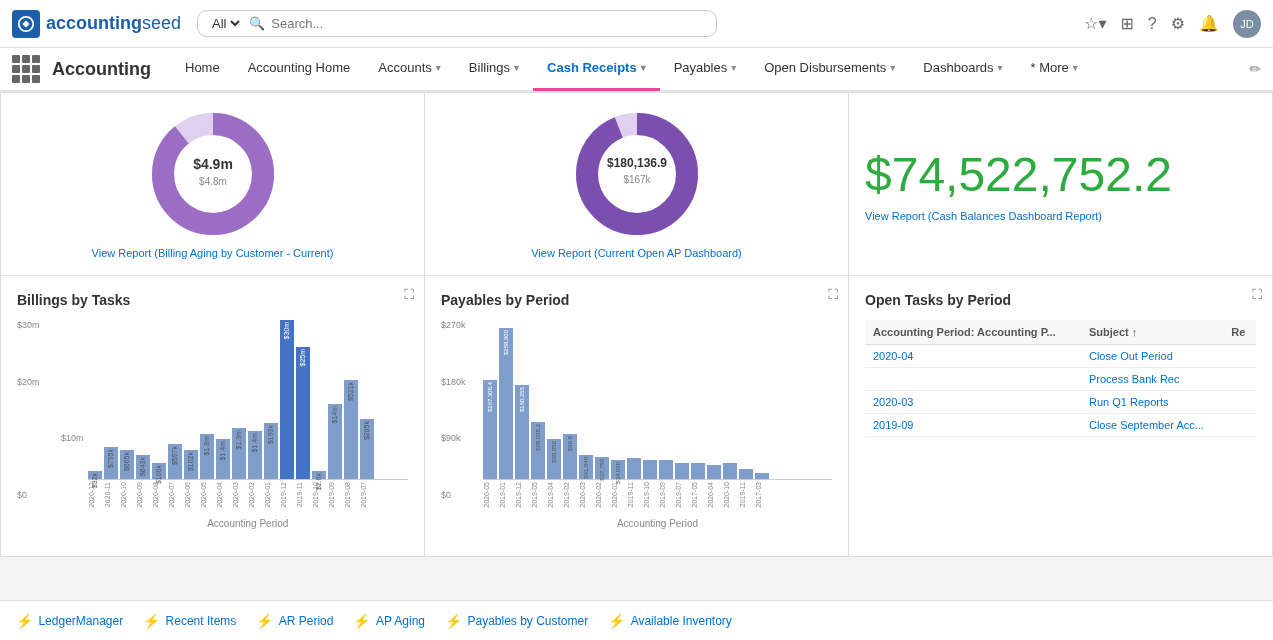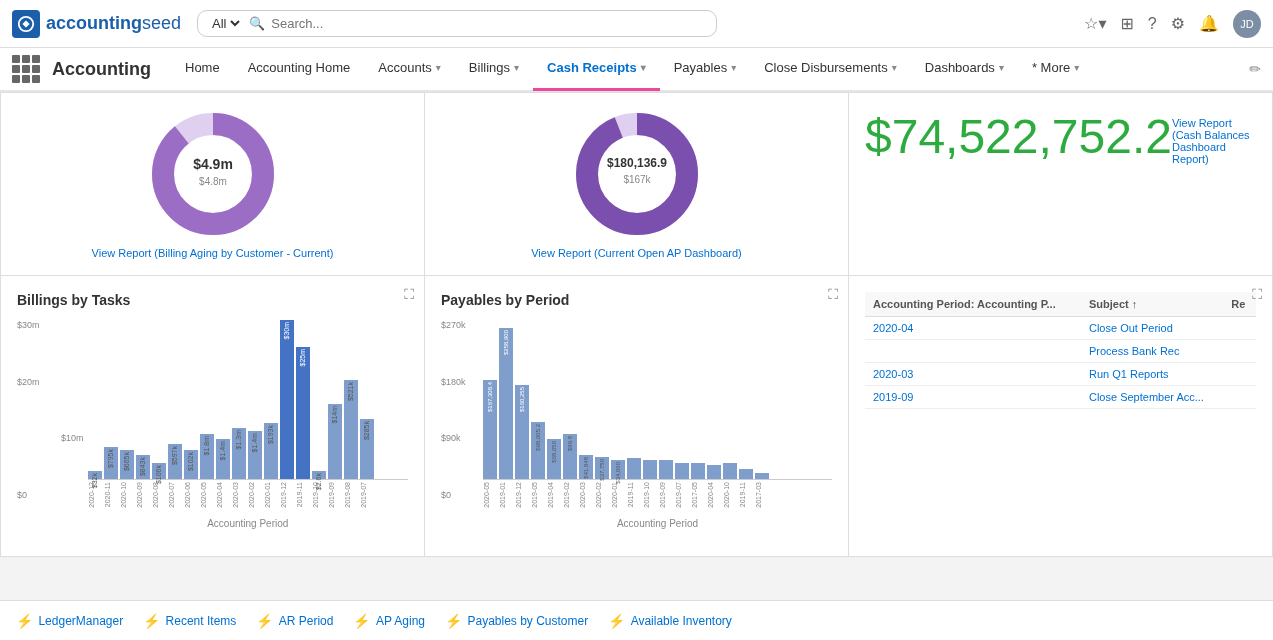--- a/index.html
+++ b/index.html
@@ -45,21 +45,21 @@
     
     .cards-row { display: flex; gap: 0; }
     .card { background: #fff; border: 1px solid #ddd; flex: 1; padding: 16px; position: relative; min-height: 175px; text-align: center; }
     .card + .card { border-left: none; }
 
     
     .donut-container { display: flex; justify-content: center; align-items: center; height: 130px; }
     .card-link { color: #0070d2; font-size: 11px; margin-top: 8px; display: block; cursor: pointer; }
 
     
-    .big-number-card { flex: 1; background: #fff; border: 1px solid #ddd; border-left: none; padding: 16px; display: flex; flex-direction: row; }
+    .big-number-card { flex: 1; background: #fff; border: 1px solid #ddd; border-left: none; padding: 16px; display: flex; flex-direction: column; justify-content: center; }
     .big-number { font-size: 48px; font-weight: 300; color: #2dab3f; white-space: nowrap; }
 
     
     .chart-cards-row { display: flex; gap: 0; margin-top: 0; }
     .chart-card { background: #fff; border: 1px solid #ddd; flex: 1; padding: 16px; position: relative; border-top: none; }
     .chart-card + .chart-card { border-left: none; }
     .chart-title { font-size: 14px; font-weight: 600; color: #333; margin-bottom: 12px; }
     .expand-icon { position: absolute; top: 10px; right: 10px; font-size: 14px; color: #888; cursor: pointer; }
 
     
@@ -138,21 +138,21 @@
     </div>
   <div class="nav-item active">
       <span>Cash Receipts</span>
       <span class="chevron">▾</span>
     </div>
   <div class="nav-item">
       <span>Payables</span>
       <span class="chevron">▾</span>
     </div>
   <div class="nav-item">
-      <span>Close Disbursements</span>
+      <span>Open Disbursements</span>
       <span class="chevron">▾</span>
     </div>
   <div class="nav-item">
       <span>Dashboards</span>
       <span class="chevron">▾</span>
     </div>
   <div class="nav-item more">
       <span>* More</span>
       <span class="chevron">▾</span>
     </div>
@@ -428,20 +428,21 @@
                 <span style="font-size:7px;color:#888;writing-mode:vertical-rl;transform:rotate(180deg);display:block;">2017-03</span>
               </div>
           </div>
           <div style="text-align:center;font-size:10px;color:#888;">Accounting Period</div>
         </div>
       </div>
     </div>
 
     <div class="chart-card">
       <span class="expand-icon">⛶</span>
+      <div class="chart-title">Open Tasks by Period</div>
       <table class="task-table">
         <thead>
           <tr>
             <th>Accounting Period: Accounting P...</th>
             <th>Subject ↑</th>
             <th>Re</th>
           </tr>
         </thead>
         <tbody>
           <tr>

